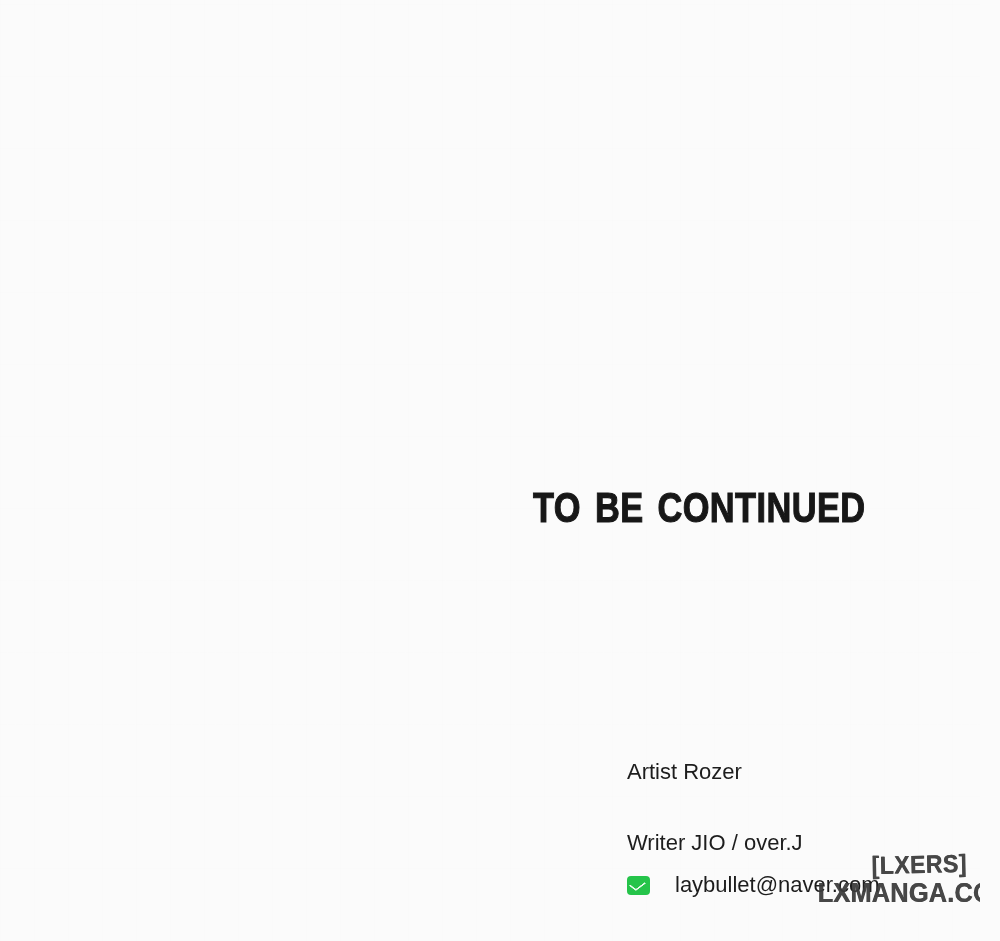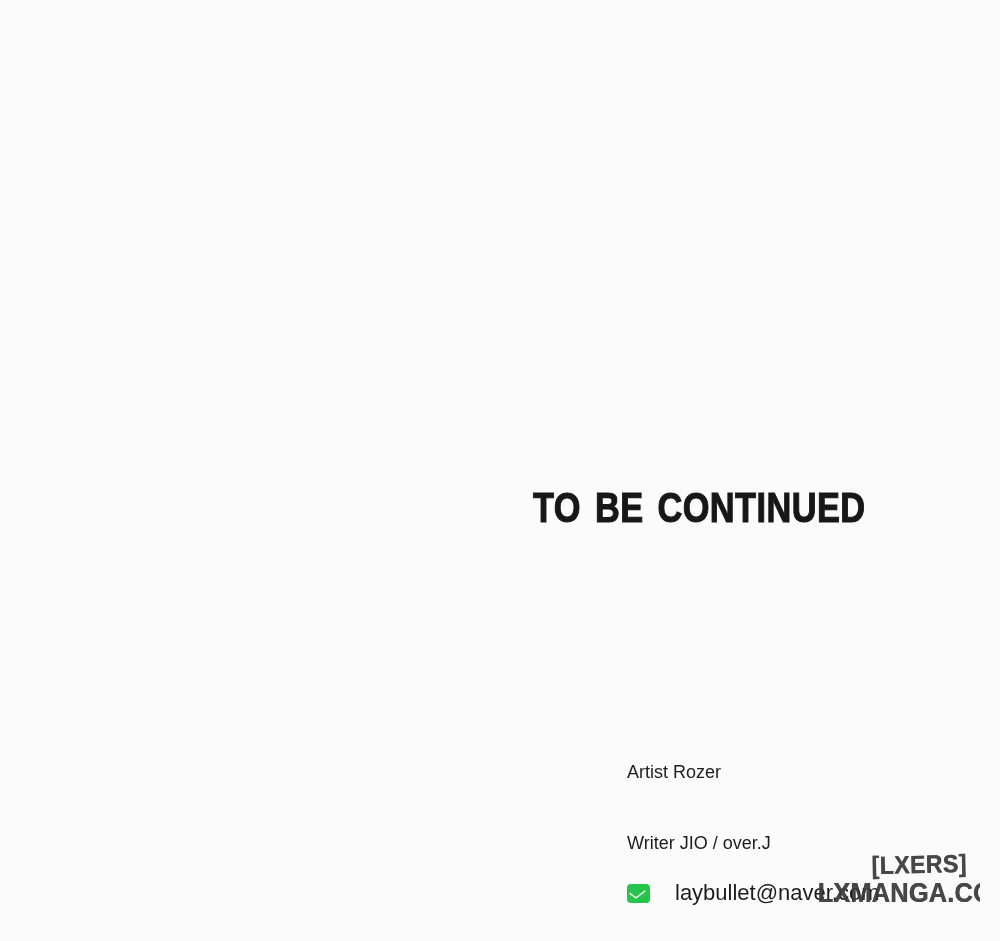--- a/index.html
+++ b/index.html
@@ -64,29 +64,29 @@
   .credits {
     position: absolute;
     left: 627px;
     top: 757px;
     width: 360px;
   }
   .credit-line {
     color: #1d1d1d;
     font-family: "Liberation Sans", sans-serif;
     font-weight: 400;
-    font-size: 18px;
+    font-size: 22px;
     line-height: 30px;
     white-space: nowrap;
   }
   .credit-artist {
     margin-bottom: 41px;
   }
   .credit-writer {
-    margin-bottom: 20px;
+    margin-bottom: 12px;
   }
 
   .email-line {
     display: flex;
     align-items: center;
     white-space: nowrap;
     gap: 12px;
   }
   .mail-icon {
     display: inline-block;

